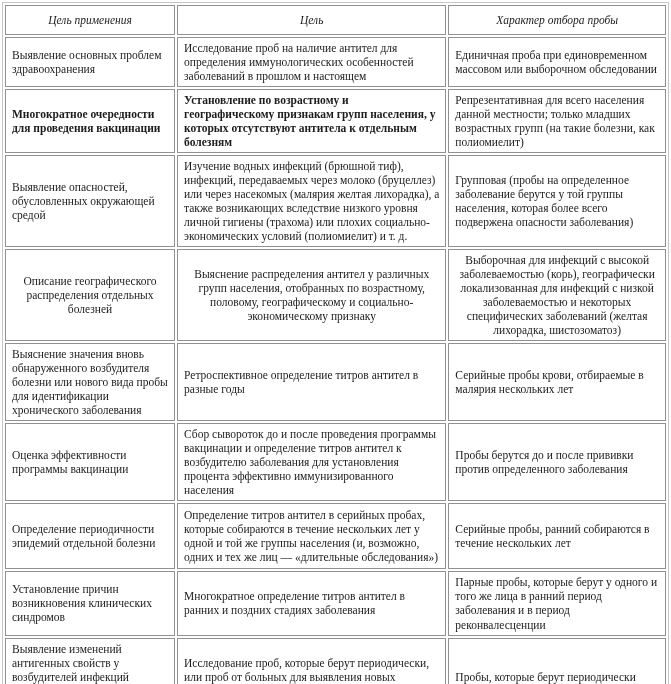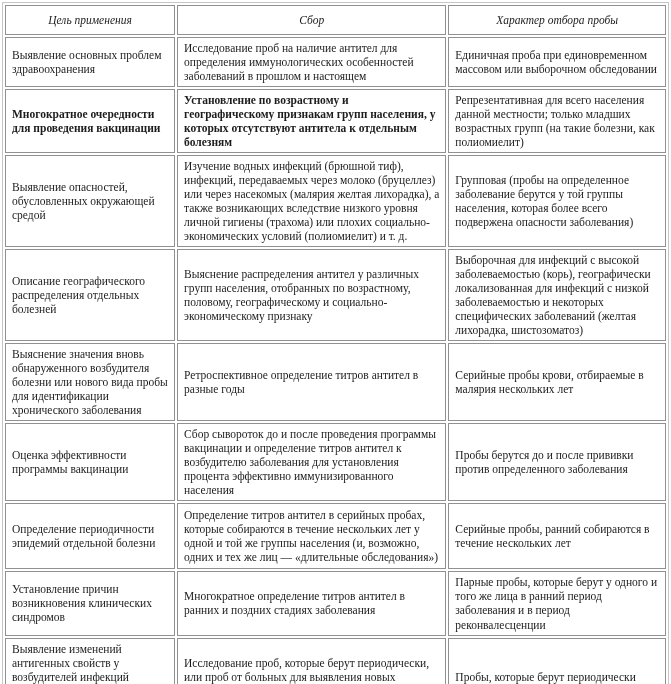--- a/index.html
+++ b/index.html
@@ -40,41 +40,41 @@
     font-weight: normal;
     font-style: italic;
     text-align: center;
     height: 22px;
   }
   td.b { font-weight: bold; }
   
   tr.r0  td { height: 40px; }
   tr.r1  td { height: 50px; }
   tr.r2  td { height: 78px; margin-top: 8px; }
-  tr.r3  td { height: 74px; }
+  tr.r3  td { height: 74px; text-align: center; }
   tr.r4  td { height: 66px; margin-top: 24px; }
   tr.r5  td { height: 58px; }
   tr.r6  td { height: 58px; margin-top: 46px; }
   tr.r7  td { height: 44px; }
   tr.r8  td { height: 44px; }
 </style>
 </head>
 <body>
 
 <div class="page">
   <table class="sero-table">
     <colgroup>
       <col class="c-goal">
       <col class="c-method">
       <col class="c-sampling">
     </colgroup>
     <thead>
       <tr>
         <th>Цель применения</th>
-        <th>Сбор</th>
+        <th>Цель</th>
         <th>Характер отбора пробы</th>
       </tr>
     </thead>
     <tbody>
       <tr class="r0">
         <td>Выявление основных проблем здравоохранения</td>
         <td>Исследование проб на наличие антител для определения иммунологических особенностей заболеваний в прошлом и настоящем</td>
         <td>Единичная проба при единовременном массовом или выборочном обследовании</td>
       </tr>
       <tr class="r1">

